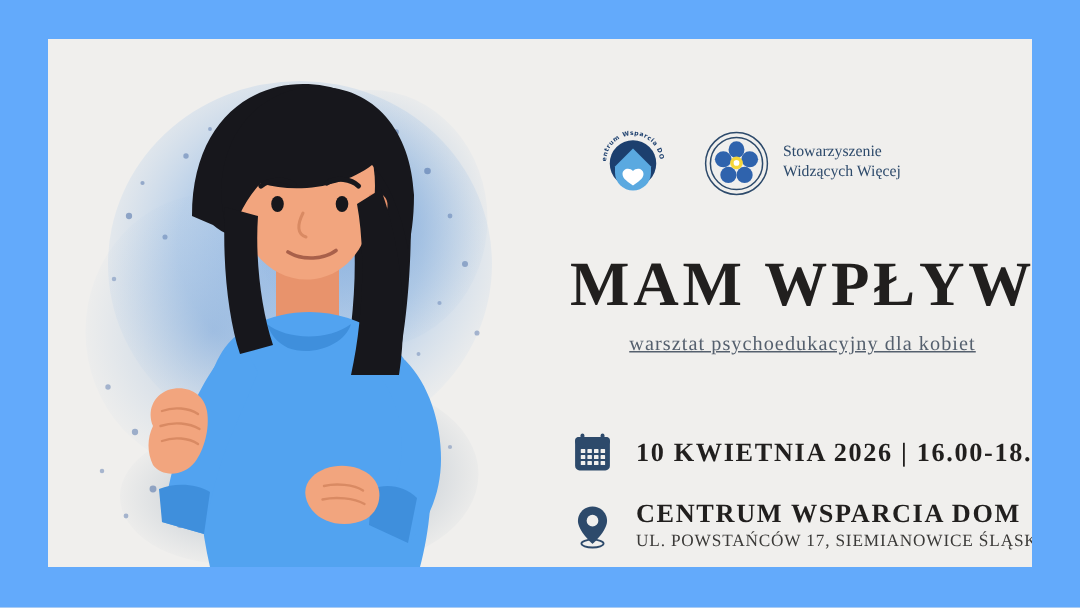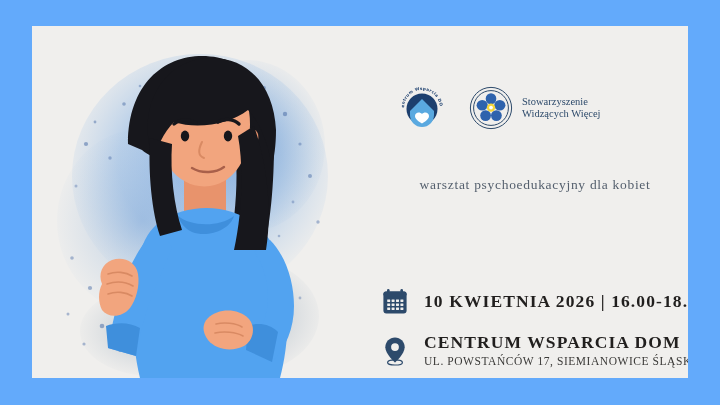--- a/index.html
+++ b/index.html
@@ -50,20 +50,21 @@
     margin:0;
     white-space:nowrap;
   }
   .subtitle{
     font-family:"Liberation Serif",serif;
     font-size:13.5px;
     letter-spacing:0.7px;
     color:#55606e;
     margin:9px 0 0 0;
     white-space:nowrap;
+    text-decoration:underline;
   }
 
   
   .info{
     position:absolute;left:348px;top:258px;
     display:flex;flex-direction:column;gap:14px;
   }
   .info-row{display:flex;align-items:center;gap:14px;}
   .icon-box{
     width:30px;height:34px;flex:0 0 30px;
@@ -253,20 +254,21 @@
           </g>
           <circle cx="22" cy="21.6" r="4.2" fill="#f5d63a"></circle>
           <circle cx="22" cy="21.6" r="1.9" fill="#ffffff"></circle>
         </svg>
         <div class="logo-text">Stowarzyszenie
 Widzących Więcej</div>
       </div>
     </div>
 
     <div class="headline">
+      <h1 class="title">MAM WPŁYW</h1>
       <p class="subtitle">warsztat psychoedukacyjny dla kobiet</p>
     </div>
 
     <div class="info">
 
       <div class="info-row">
         <span class="icon-box">
           <svg width="26" height="27" viewBox="0 0 26 27">
             <rect x="5" y="1" width="2.6" height="5" rx="1.3" fill="#2d4a6b"></rect>
             <rect x="18.4" y="1" width="2.6" height="5" rx="1.3" fill="#2d4a6b"></rect>

